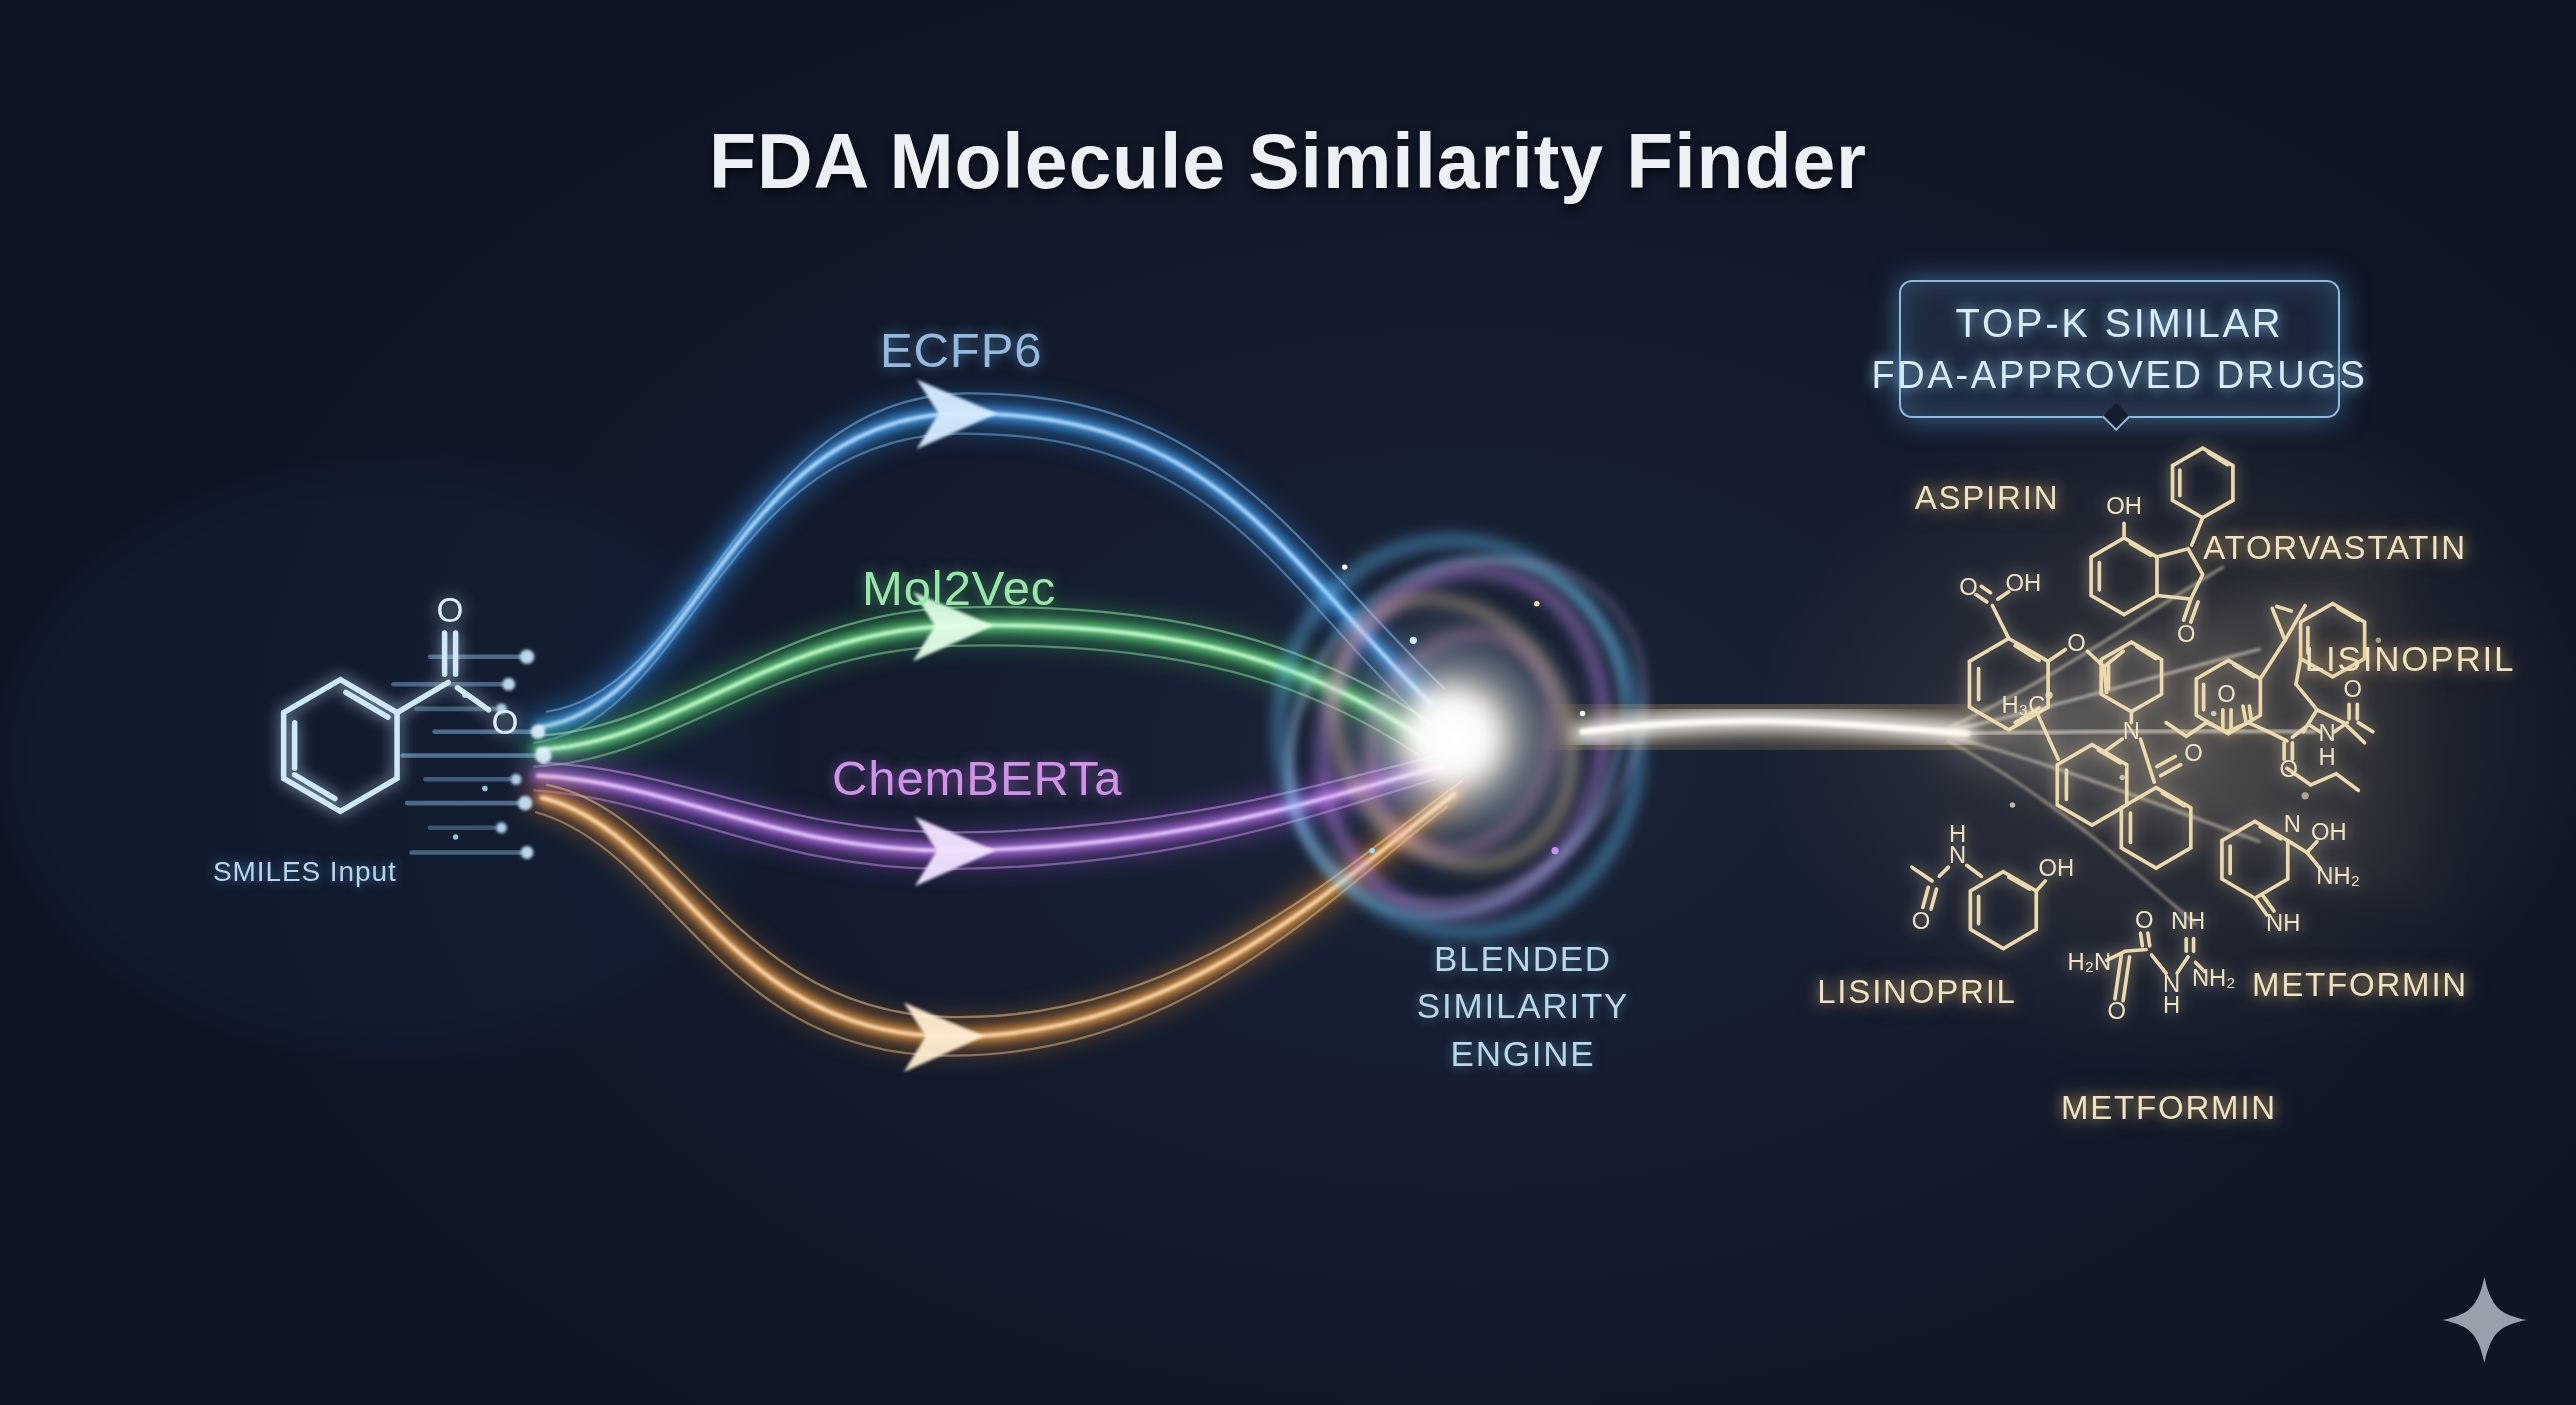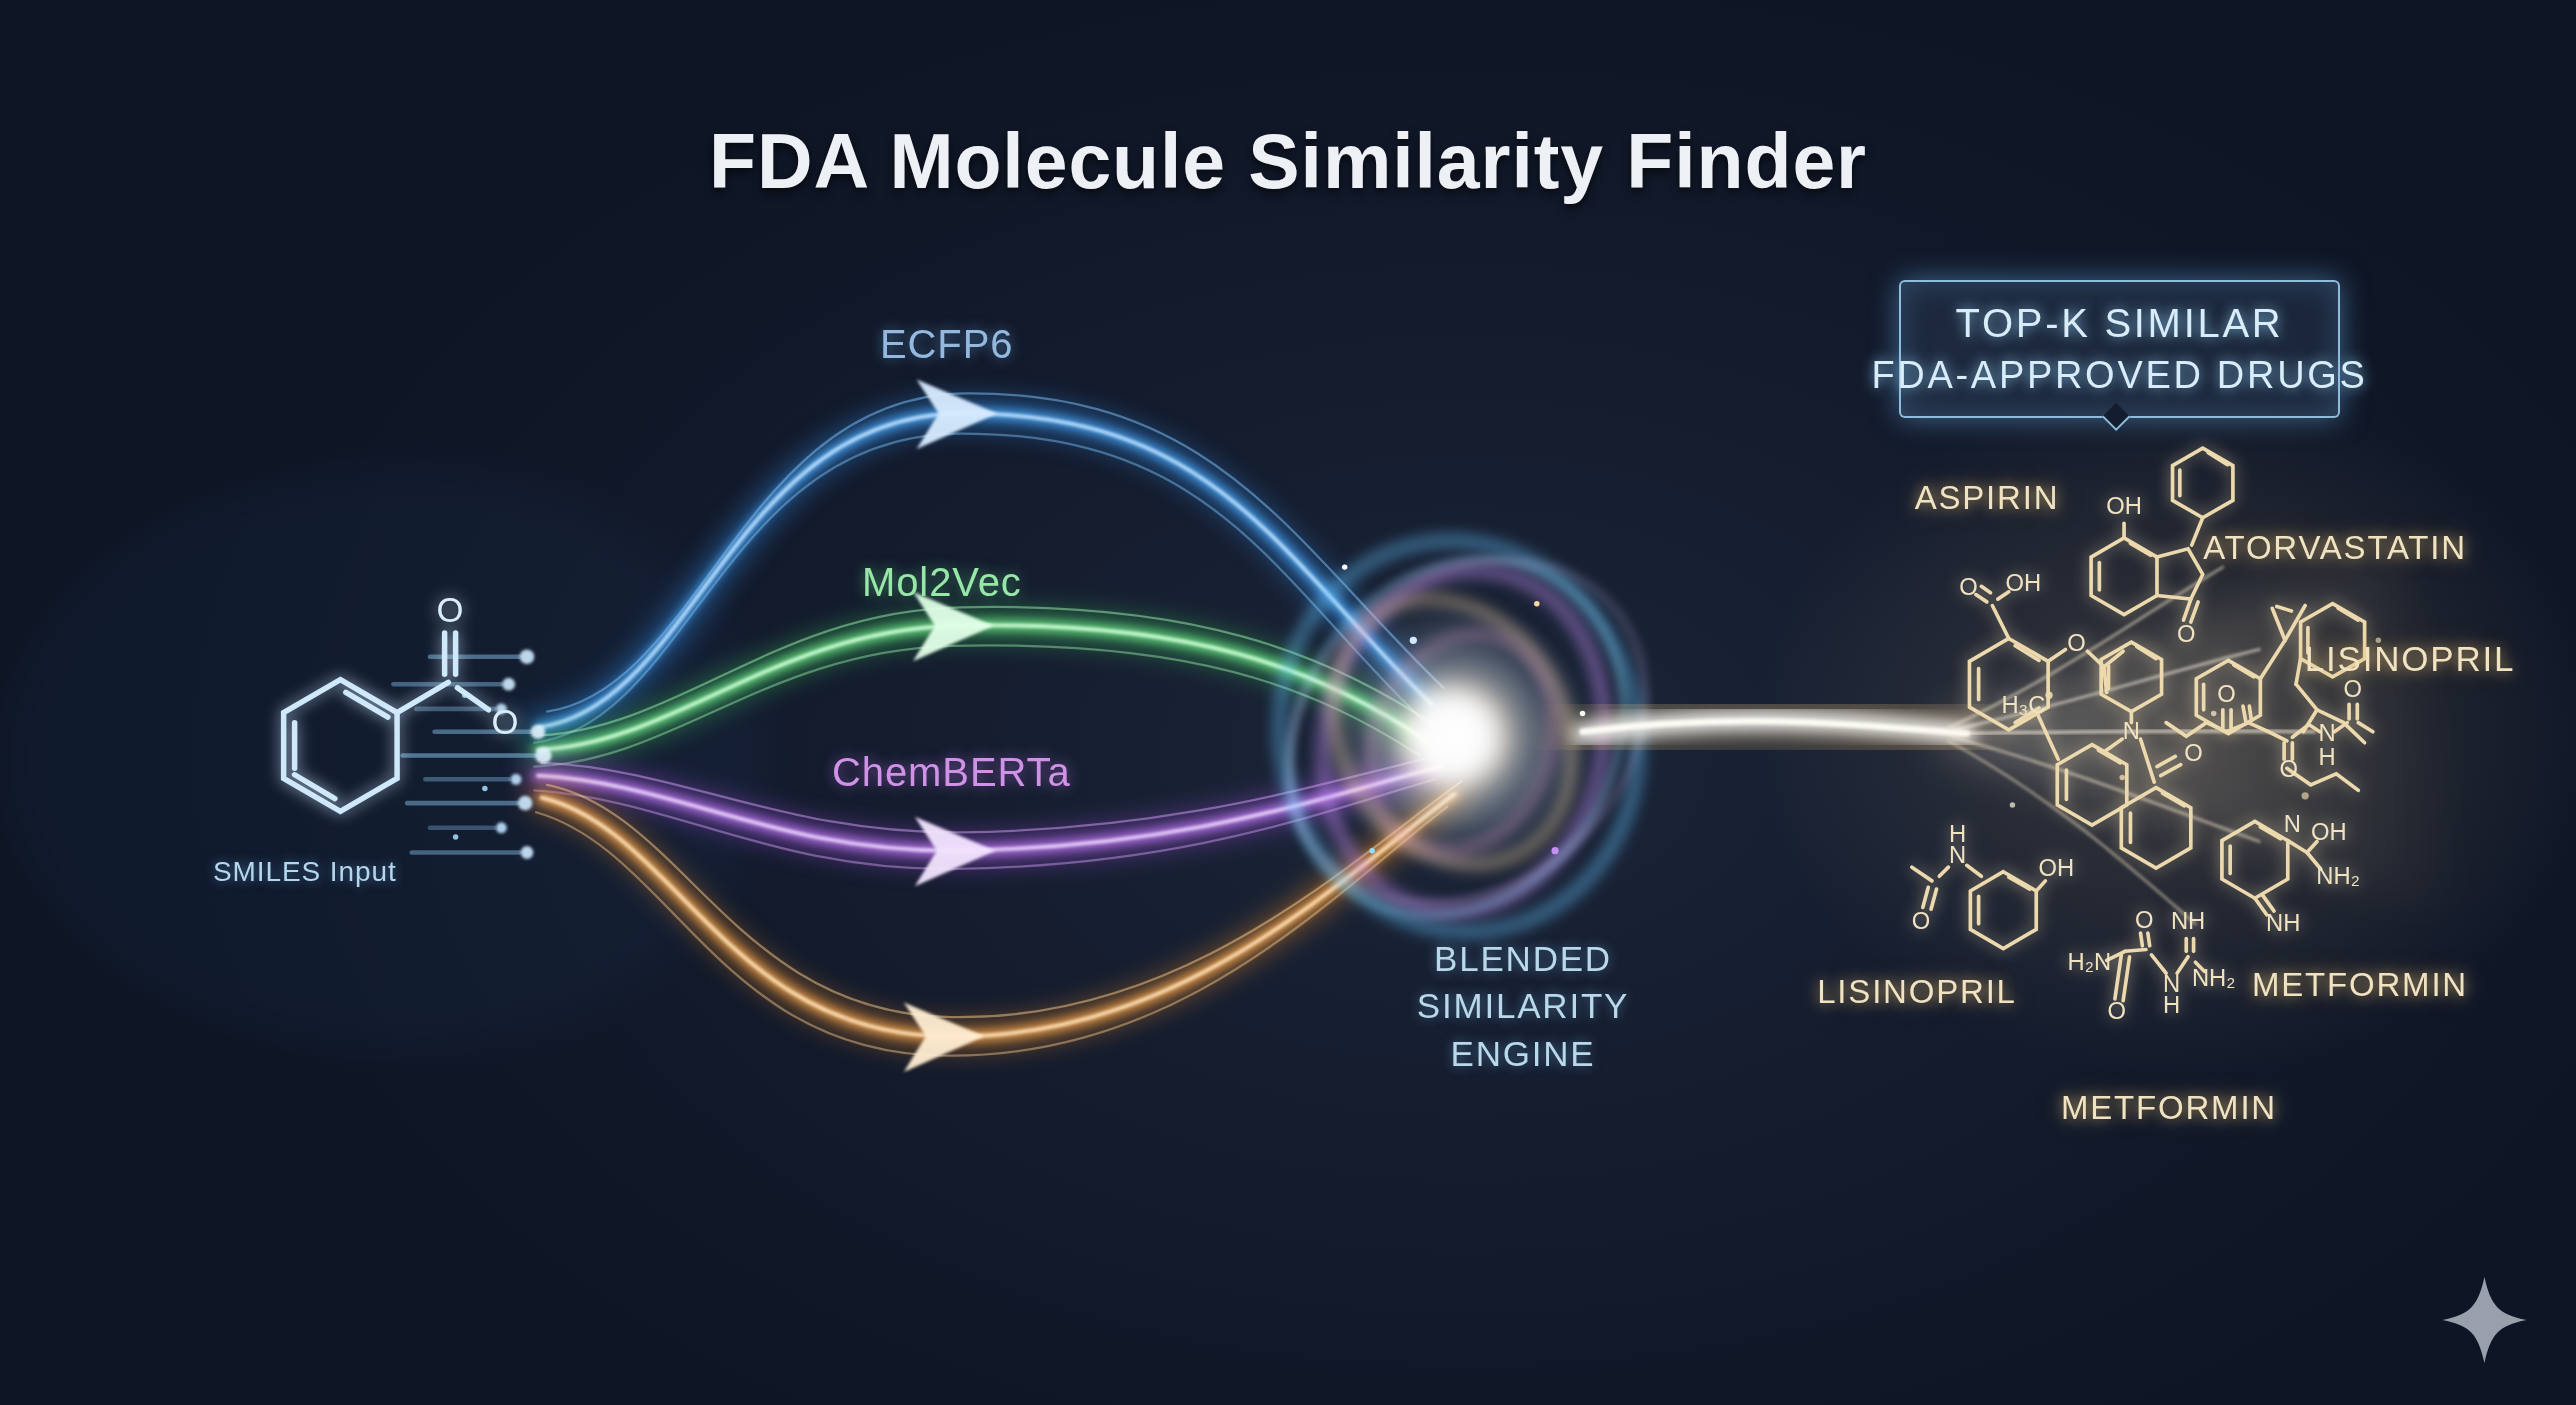--- a/index.html
+++ b/index.html
@@ -30,34 +30,34 @@
     box-shadow:3.7px 3.7px 12.8px rgba(90,170,235,.35);
   }
   #smiles-text{
     font-size:41px;color:#e9f4fd;letter-spacing:0.9px;white-space:nowrap;
     text-shadow:0 0 12.8px rgba(140,210,255,.9);
   }
   #smiles-label{
     left:213px;top:856px;font-size:28px;color:#b4d7ee;letter-spacing:0.9px;
     text-shadow:0 0 11px rgba(110,180,235,.55);
   }
-  .stream-label{white-space:nowrap;font-size:40px;letter-spacing:0.9px;}
+  .stream-label{white-space:nowrap;font-size:49px;letter-spacing:0.9px;}
   #label-ecfp6{left:880px;top:322px;color:#93b9de;text-shadow:0 0 12.8px rgba(110,170,230,.6);}
   #label-mol2vec{left:862px;top:525px;color:#97e7a8;text-shadow:0 0 12.8px rgba(110,230,140,.55);margin-top:35px;}
   #label-chemberta{left:832px;top:750px;color:#cf92e6;text-shadow:0 0 12.8px rgba(190,120,235,.6);}
   #label-gnn{left:714px;top:1112px;color:#f2c astronomical;}
   #label-gnn{left:714px;top:1112px;color:#f2c388;text-shadow:0 0 12.8px rgba(240,170,90,.55);}
   #engine-label{
     left:1475px;top:935px;transform:translateX(-50%);
     text-align:center;font-size:35px;line-height:1.35;letter-spacing:1.8px;
     color:#b9d8e8;text-shadow:0 0 11px rgba(120,190,235,.5);white-space:nowrap;margin-left:48px;
   }
   
   #topk-box{
-    left:1899px;top:280px;width:437px;height:134px;border-radius:6px;
+    left:1899px;top:280px;width:437px;height:134px;border-radius:13px;
     border:2.7px solid rgba(165,215,248,.85);
     background:rgba(125,180,225,.10);
     box-shadow:0 0 27.4px rgba(110,180,240,.5), inset 0 0 31px rgba(110,180,240,.25);
     display:flex;flex-direction:column;align-items:center;justify-content:center;gap:7.3px;
   }
   #topk-box .tail{
     position:absolute;left:205px;bottom:-11px;width:18.3px;height:18.3px;transform:rotate(45deg);
     background:#141d2f;border-right:2.7px solid rgba(165,215,248,.85);border-bottom:2.7px solid rgba(165,215,248,.85);
   }
   .topk-line{color:#d8ecf9;letter-spacing:2.7px;white-space:nowrap;text-shadow:0 0 12.8px rgba(150,215,255,.9);}

